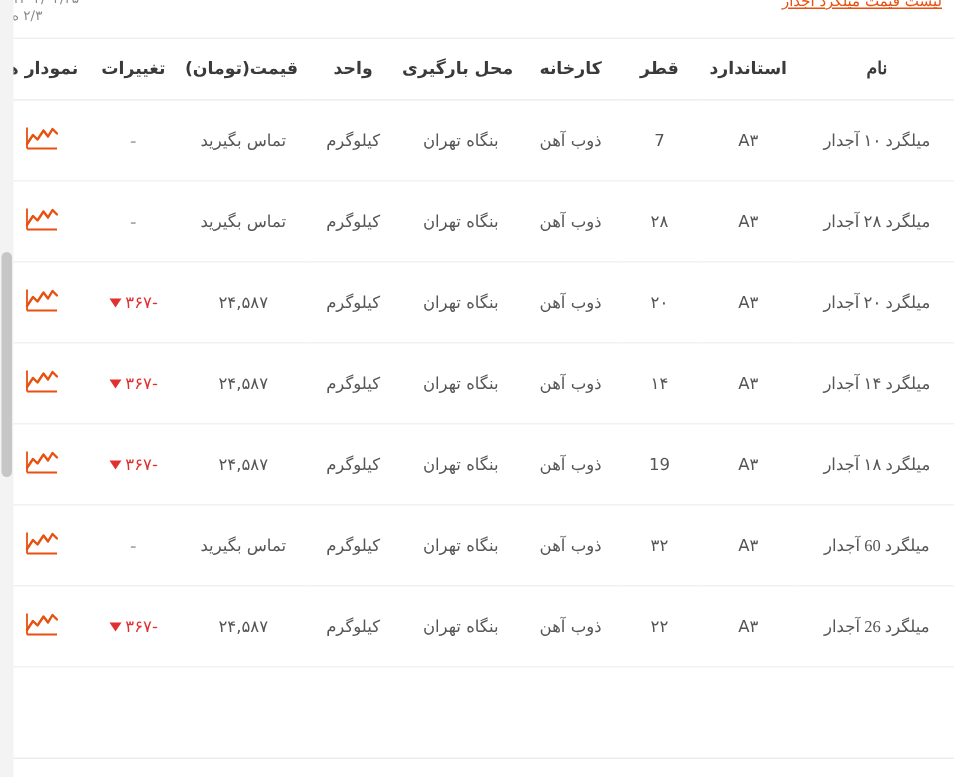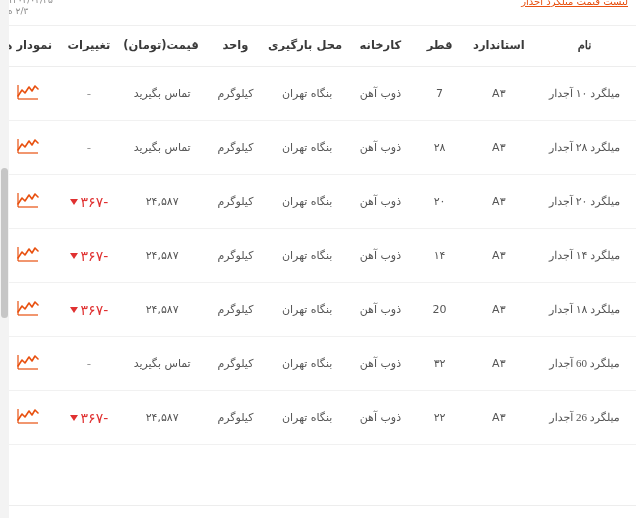--- a/index.html
+++ b/index.html
@@ -98,21 +98,21 @@
     color: #3c3c3c;
     font-size: 11.5px;
     letter-spacing: 0.3px;
   }
   td.contact-cell {
     color: #4a4a4a;
     font-size: 11px;
   }
   .change-down {
     color: #e03131;
-    font-size: 14px;
+    font-size: 11px;
     letter-spacing: 0.2px;
     display: inline-flex;
     align-items: center;
     justify-content: center;
     gap: 3px;
     direction: rtl;
   }
   .tri-down {
     display: inline-block;
     width: 0; height: 0;
@@ -272,21 +272,21 @@
               </span></td>
             <td><span class="chart-icon"><svg width="22" height="16" viewBox="0 0 22 16" xmlns="http://www.w3.org/2000/svg">
                   <polyline points="1,12 5,6 8,9 12,3 15,7 18,2 21,5" fill="none" stroke="#e8500f" stroke-width="1.6" stroke-linejoin="round" stroke-linecap="round"></polyline>
                   <line x1="1" y1="15" x2="21" y2="15" stroke="#e8500f" stroke-width="1.2"></line>
                   <line x1="1" y1="1" x2="1" y2="15" stroke="#e8500f" stroke-width="1.2"></line>
                 </svg></span></td>
           </tr>
           <tr>
             <td class="name-cell">میلگرد ۱۸ آجدار</td>
             <td>A۳</td>
-            <td>20</td>
+            <td>19</td>
             <td>ذوب آهن</td>
             <td>بنگاه تهران</td>
             <td>کیلوگرم</td>
             <td class="price-cell">۲۴,۵۸۷</td>
             <td><span class="change-down">
                 <span>-۳۶۷</span>
                 <span class="tri-down"></span>
               </span></td>
             <td><span class="chart-icon"><svg width="22" height="16" viewBox="0 0 22 16" xmlns="http://www.w3.org/2000/svg">
                   <polyline points="1,12 5,6 8,9 12,3 15,7 18,2 21,5" fill="none" stroke="#e8500f" stroke-width="1.6" stroke-linejoin="round" stroke-linecap="round"></polyline>

